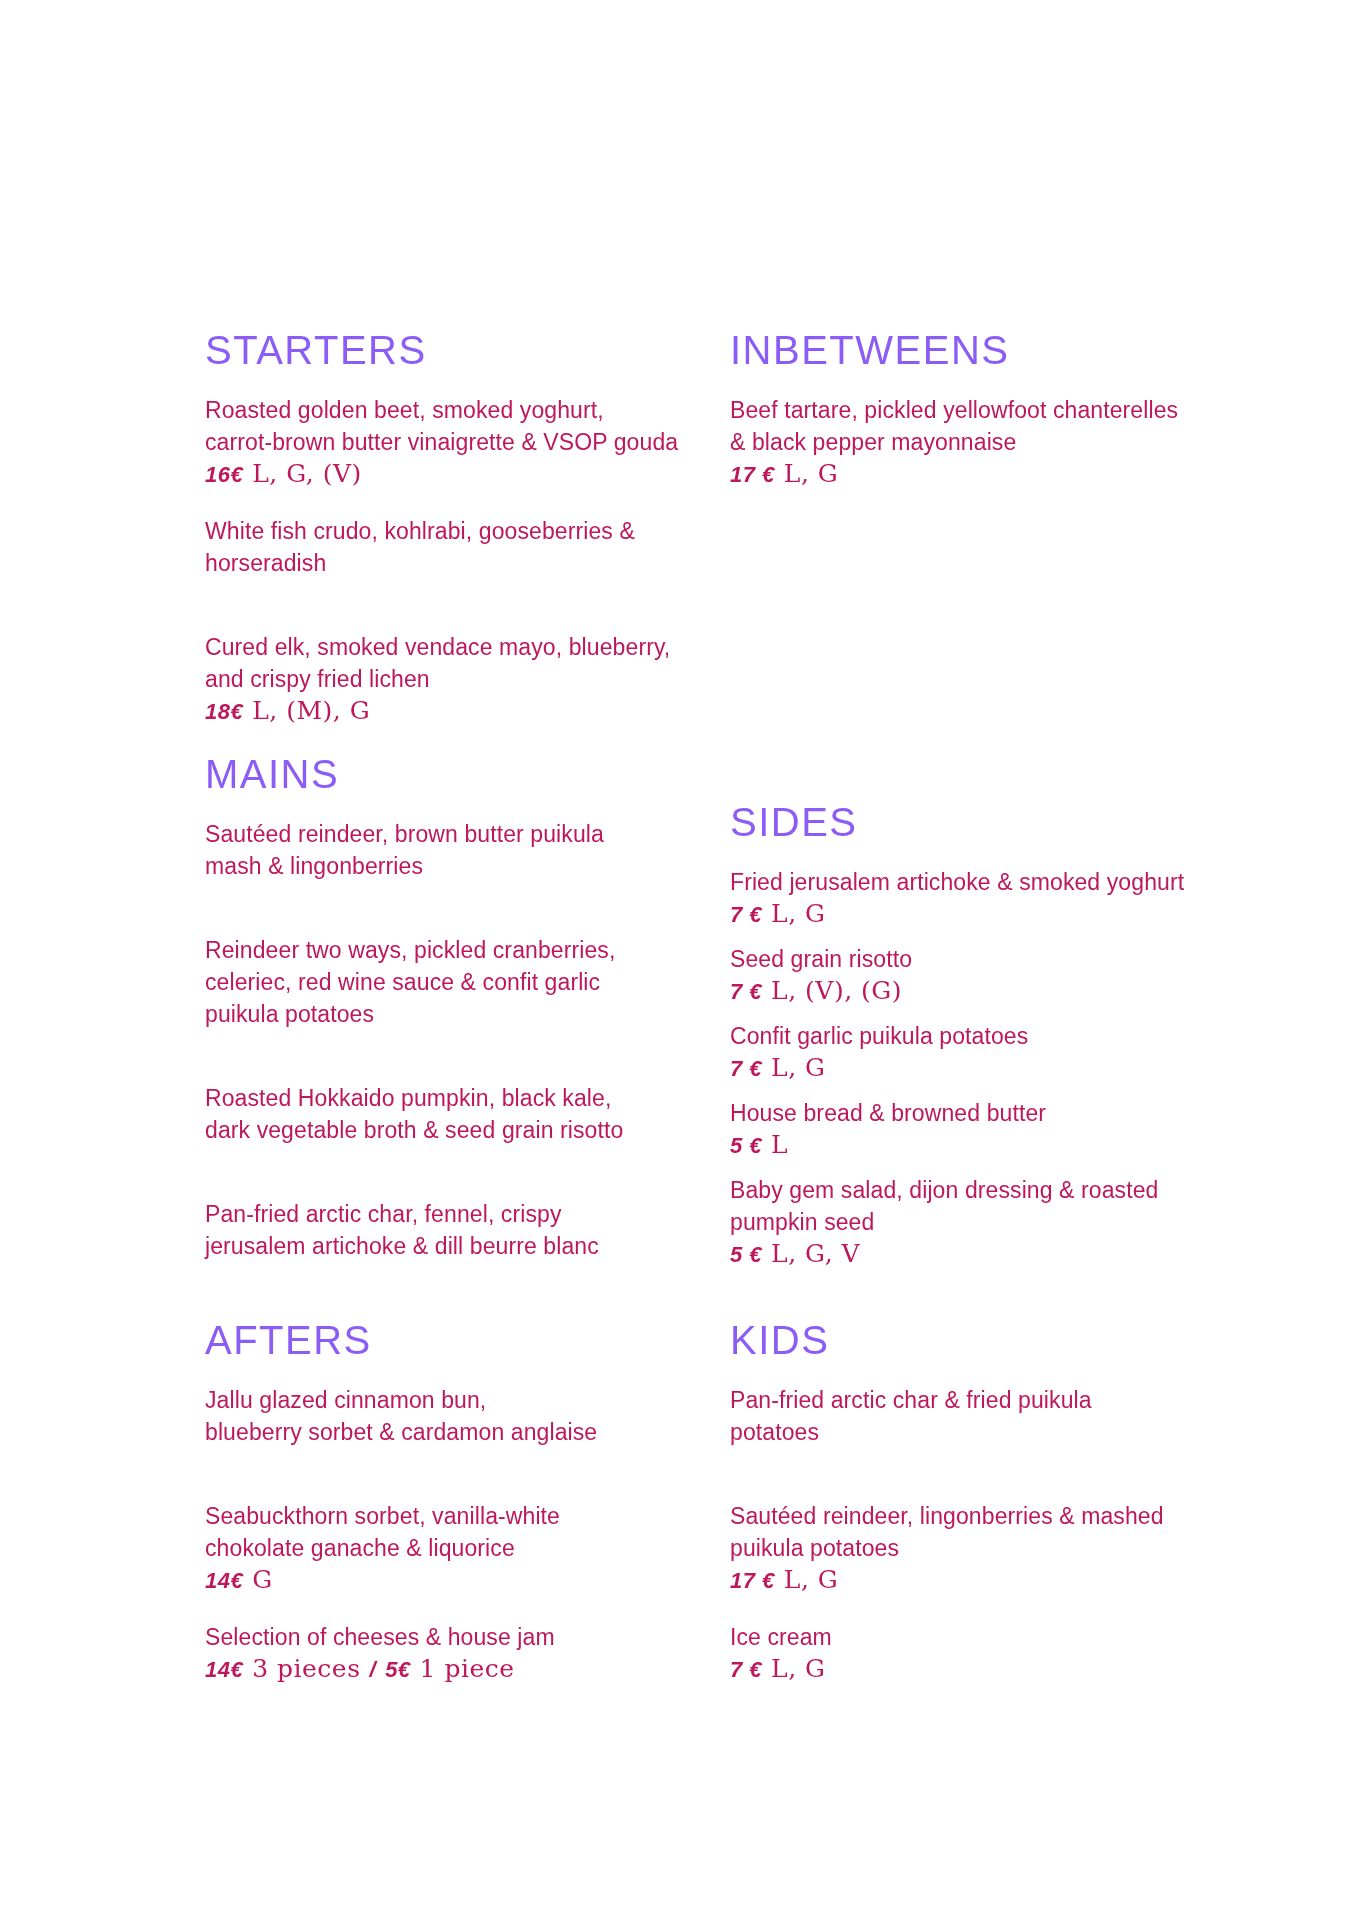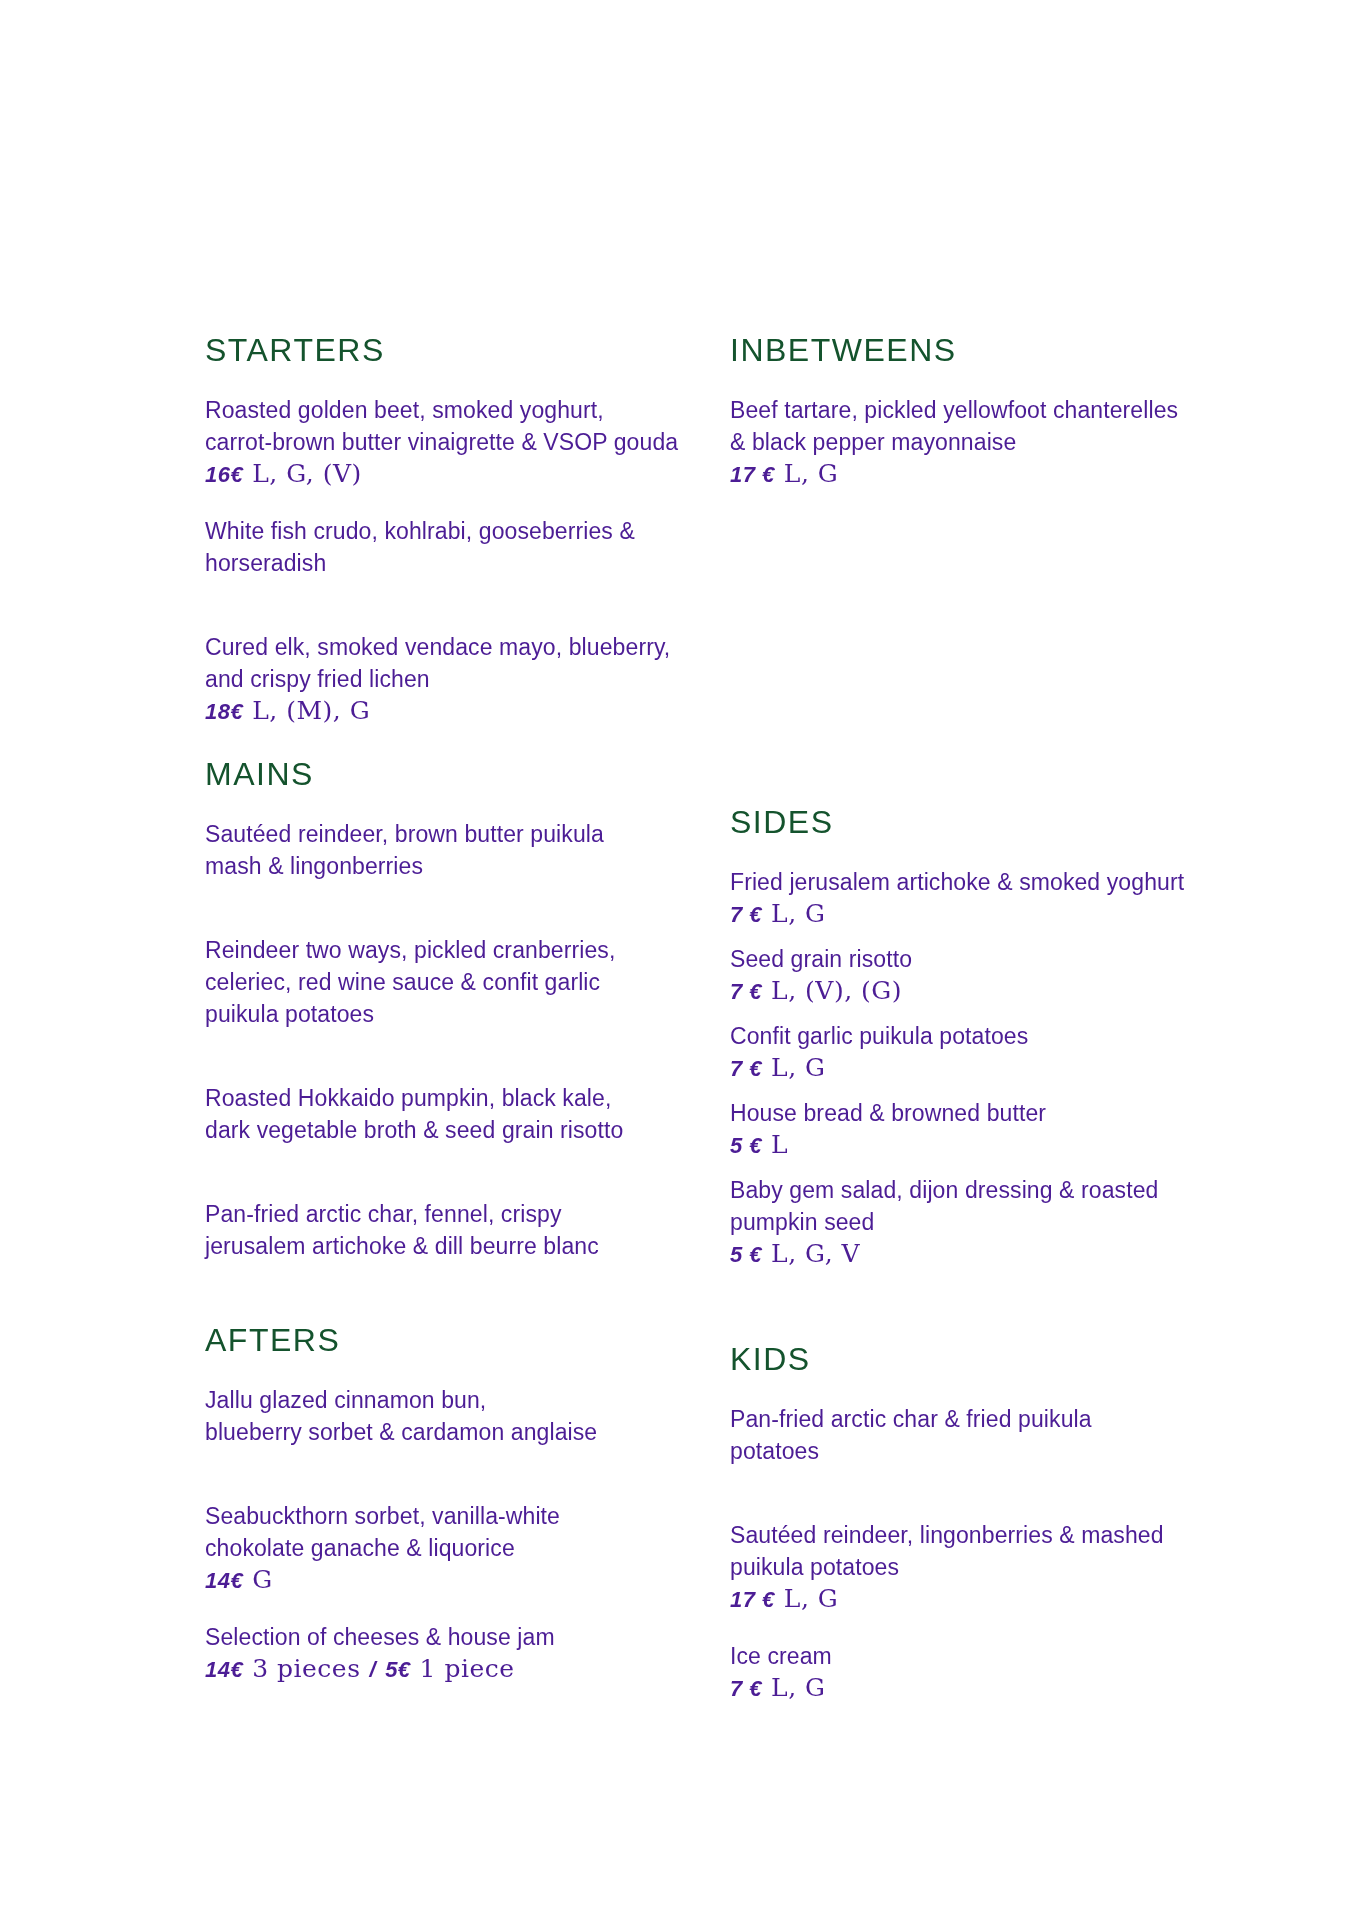--- a/index.html
+++ b/index.html
@@ -17,33 +17,33 @@
   }
   .menu-grid {
     box-sizing: border-box;
     padding: 330px 40px 0 205px;
     display: grid;
     grid-template-columns: 525px 500px;
     grid-template-rows: 424px 566px auto;
   }
   .section { min-width: 0; }
   .section-title {
-    font-size: 32px;
+    font-size: 40px;
     line-height: 40px;
     font-weight: 400;
     letter-spacing: 1.5px;
     margin: 0 0 24px 0;
-    color: #14532d;
+    color: #8b5cf6;
   }
   .item {
     font-size: 23px;
     line-height: 32px;
     letter-spacing: 0.1px;
     margin-bottom: 52px;
-    color: #4c1d95;
+    color: #be185d;
   }
   .item.has-price { margin-bottom: 24px; }
   .section--tight .item,
   .section--tight .item.has-price { margin-bottom: 12px; }
   .item-name { }
   .price-line { line-height: 32px; }
   .seg { display: inline-block; vertical-align: baseline; }
   .seg + .seg { margin-left: 9px; }
   .seg-sans {
     font-family: "Liberation Sans", sans-serif;
@@ -130,21 +130,21 @@
       </div>
       <div class="item has-price">
         <div class="item-name">Seabuckthorn sorbet, vanilla-white<br>chokolate ganache &amp; liquorice</div>
         <div class="price-line"><span class="seg seg-sans">14€</span><span class="seg seg-serif">G</span></div>
       </div>
       <div class="item has-price">
         <div class="item-name">Selection of cheeses &amp; house jam</div>
         <div class="price-line"><span class="seg seg-sans">14€</span><span class="seg seg-serif">3 pieces</span><span class="seg seg-sans">/</span><span class="seg seg-sans">5€</span><span class="seg seg-serif">1 piece</span></div>
       </div>
     </section>
-    <section class="section" style="grid-area: 3 / 2; margin-top: 19px;">
+    <section class="section" style="grid-area: 3 / 2;">
       <h2 class="section-title">KIDS</h2>
       <div class="item">
         <div class="item-name">Pan-fried arctic char &amp; fried puikula<br>potatoes</div>
       </div>
       <div class="item has-price">
         <div class="item-name">Sautéed reindeer, lingonberries &amp; mashed<br>puikula potatoes</div>
         <div class="price-line"><span class="seg seg-sans">17 €</span><span class="seg seg-serif">L, G</span></div>
       </div>
       <div class="item has-price">
         <div class="item-name">Ice cream</div>

